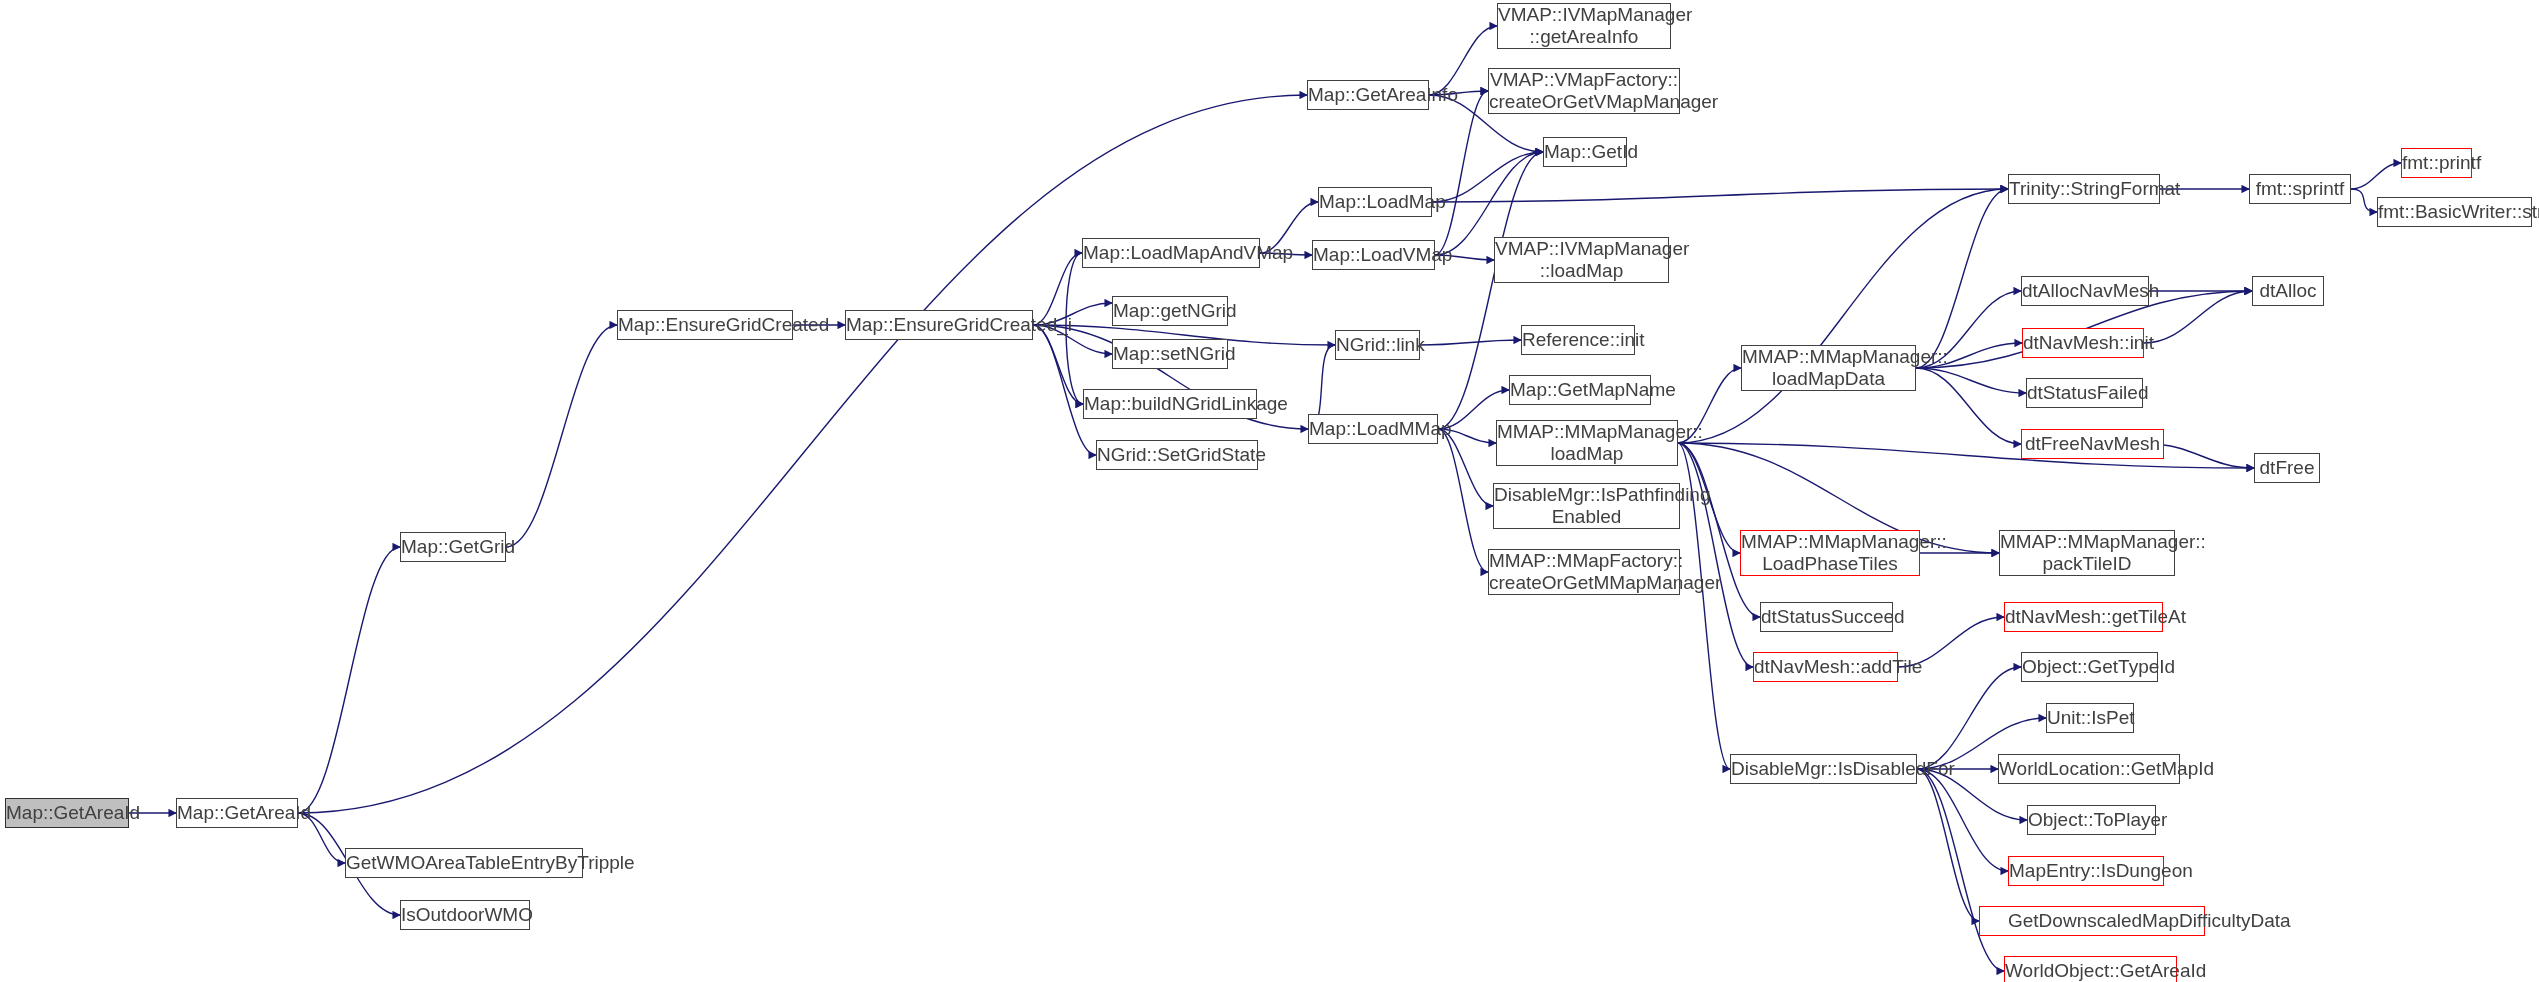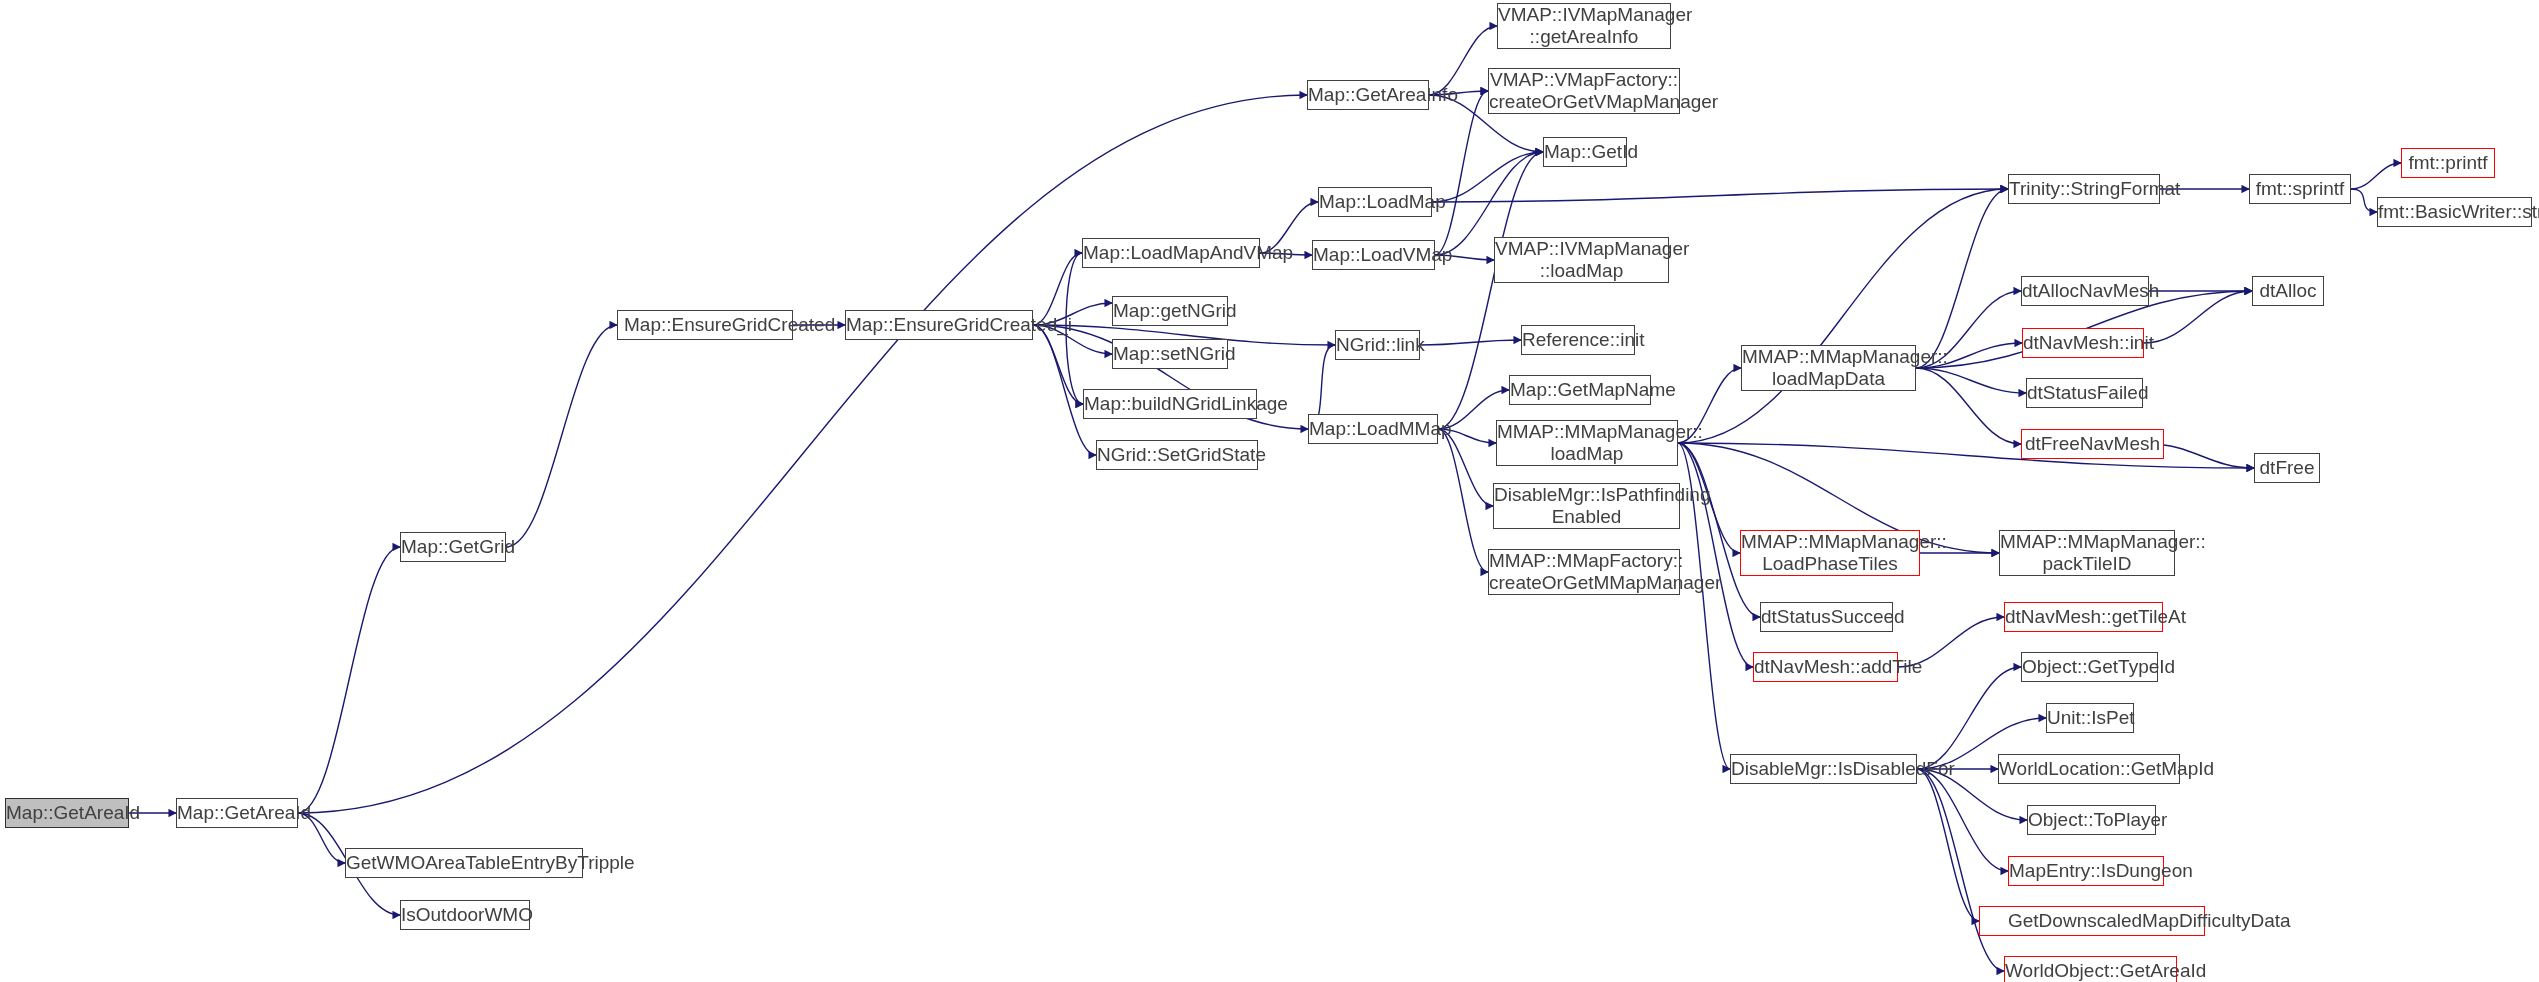--- a/index.html
+++ b/index.html
@@ -107,21 +107,21 @@
         <path d="M 2351 189 C 2373 189, 2379 163, 2401 163" fill="none" stroke="#191970" stroke-width="1.4" marker-end="url(#arrow)"></path>
         <path d="M 2351 189 C 2373 189, 2355 212, 2377 212" fill="none" stroke="#191970" stroke-width="1.4" marker-end="url(#arrow)"></path>
       </g>
   </svg>
   <div id="node-layer">
       <div class="node root" style="left: 5px; top: 798px; width: 124px; height: 30px;"><span>Map::GetAreaId</span></div>
       <div class="node" style="left: 176px; top: 798px; width: 122px; height: 30px;"><span>Map::GetAreaId</span></div>
       <div class="node" style="left: 345px; top: 848px; width: 238px; height: 30px;"><span>GetWMOAreaTableEntryByTripple</span></div>
       <div class="node" style="left: 400px; top: 900px; width: 130px; height: 30px;"><span>IsOutdoorWMO</span></div>
       <div class="node" style="left: 400px; top: 532px; width: 106px; height: 30px;"><span>Map::GetGrid</span></div>
-      <div class="node" style="left: 617px; top: 310px; width: 176px; height: 30px; padding-left: 6px;"><span>Map::EnsureGridCreated</span></div>
+      <div class="node" style="left: 617px; top: 310px; width: 176px; height: 30px;"><span>Map::EnsureGridCreated</span></div>
       <div class="node" style="left: 845px; top: 310px; width: 188px; height: 30px;"><span>Map::EnsureGridCreated_i</span></div>
       <div class="node" style="left: 1082px; top: 238px; width: 178px; height: 30px;"><span>Map::LoadMapAndVMap</span></div>
       <div class="node" style="left: 1112px; top: 288px; width: 116px; height: 30px; margin-top: 8px;"><span>Map::getNGrid</span></div>
       <div class="node" style="left: 1112px; top: 339px; width: 116px; height: 30px;"><span>Map::setNGrid</span></div>
       <div class="node" style="left: 1083px; top: 389px; width: 174px; height: 30px;"><span>Map::buildNGridLinkage</span></div>
       <div class="node" style="left: 1096px; top: 440px; width: 162px; height: 30px;"><span>NGrid::SetGridState</span></div>
       <div class="node" style="left: 1307px; top: 80px; width: 122px; height: 30px;"><span>Map::GetAreaInfo</span></div>
       <div class="node" style="left: 1318px; top: 187px; width: 114px; height: 30px;"><span>Map::LoadMap</span></div>
       <div class="node" style="left: 1312px; top: 240px; width: 123px; height: 30px;"><span>Map::LoadVMap</span></div>
       <div class="node" style="left: 1335px; top: 330px; width: 85px; height: 30px;"><span>NGrid::link</span></div>
@@ -157,18 +157,18 @@
 packTileID</span></div>
       <div class="node red" style="left: 2004px; top: 602px; width: 159px; height: 30px;"><span>dtNavMesh::getTileAt</span></div>
       <div class="node" style="left: 2021px; top: 652px; width: 137px; height: 30px;"><span>Object::GetTypeId</span></div>
       <div class="node" style="left: 2046px; top: 703px; width: 88px; height: 30px;"><span>Unit::IsPet</span></div>
       <div class="node" style="left: 1998px; top: 754px; width: 182px; height: 30px;"><span>WorldLocation::GetMapId</span></div>
       <div class="node" style="left: 2027px; top: 805px; width: 129px; height: 30px;"><span>Object::ToPlayer</span></div>
       <div class="node red" style="left: 2008px; top: 856px; width: 156px; height: 30px;"><span>MapEntry::IsDungeon</span></div>
       <div class="node red" style="left: 1979px; top: 906px; width: 226px; height: 30px; padding-left: 28px;"><span>GetDownscaledMapDifficultyData</span></div>
       <div class="node red" style="left: 2004px; top: 956px; width: 173px; height: 30px;"><span>WorldObject::GetAreaId</span></div>
       <div class="node" style="left: 2249px; top: 174px; width: 102px; height: 30px;"><span>fmt::sprintf</span></div>
-      <div class="node red" style="left: 2401px; top: 148px; width: 94px; height: 30px;"><span>fmt::printf</span></div>
+      <div class="node red" style="left: 2401px; top: 148px; width: 71px; height: 30px;"><span>fmt::printf</span></div>
       <div class="node" style="left: 2377px; top: 197px; width: 155px; height: 30px;"><span>fmt::BasicWriter::str</span></div>
       <div class="node" style="left: 2252px; top: 276px; width: 72px; height: 30px;"><span>dtAlloc</span></div>
       <div class="node" style="left: 2254px; top: 453px; width: 66px; height: 30px;"><span>dtFree</span></div>
     </div>
 </div>
 
 </body></html>

